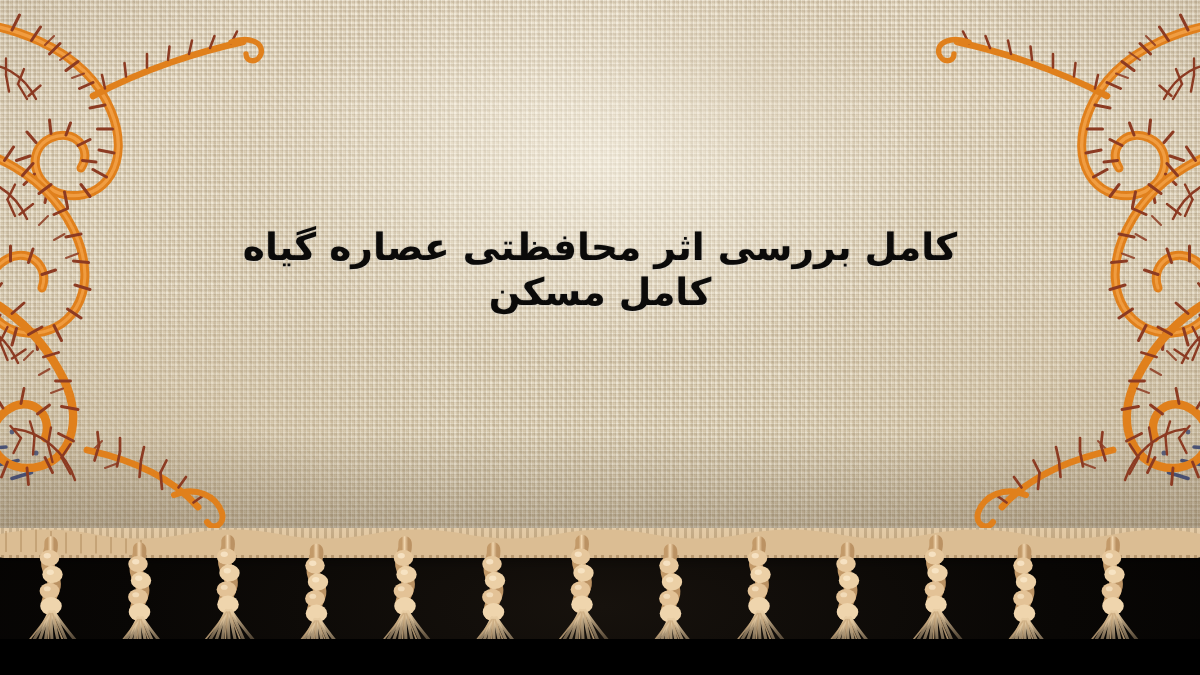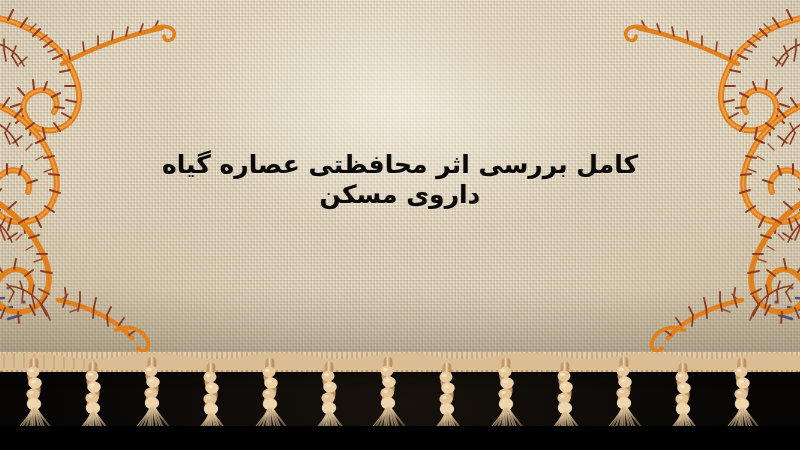--- a/index.html
+++ b/index.html
@@ -394,16 +394,16 @@
         <use href="#tassel" x="565" y="22"></use>
         <use href="#tassel" x="624" y="17"></use>
         <use href="#tassel" x="683" y="23"></use>
         <use href="#tassel" x="742" y="18"></use>
       </g>
     </svg>
   </div>
 
   <div class="title-block">
     <span class="title-line">کامل بررسی اثر محافظتی عصاره گیاه</span>
-    <span class="title-line">داروی مسکن</span>
+    <span class="title-line">کامل مسکن</span>
   </div>
 
 </div>
 
 </body></html>

